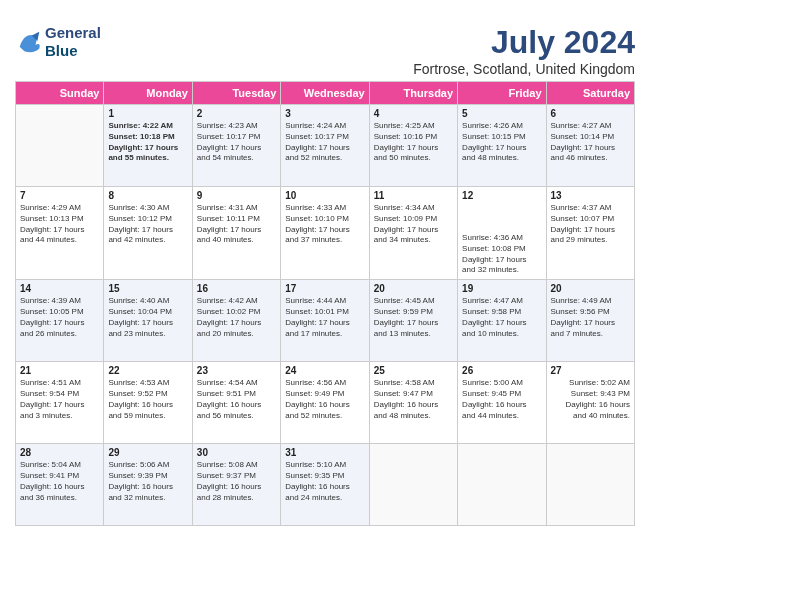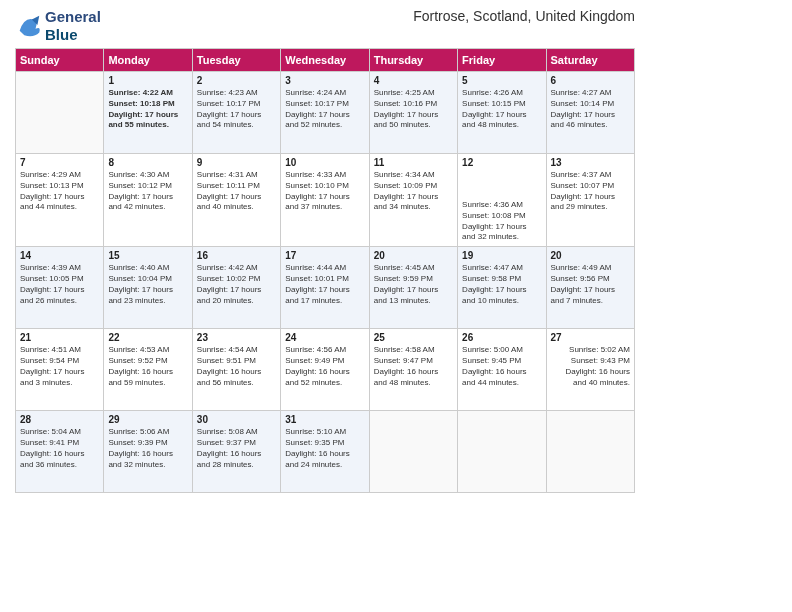--- a/index.html
+++ b/index.html
@@ -6,21 +6,21 @@
     body {
       width: 792px;
       height: 612px;
       font-family: Arial, sans-serif;
       background: #fff;
       overflow: hidden;
     }
     .page {
       width: 650px;
       height: 612px;
-      padding: 8px 15px;
+      padding: 24px 15px;
     }
     .header {
       display: flex;
       justify-content: space-between;
       align-items: flex-start;
       margin-bottom: 4px;
     }
     .logo {
       display: flex;
       align-items: center;
@@ -41,26 +41,26 @@
     .subtitle {
       font-size: 14px;
       color: #333;
     }
     table {
       width: 100%;
       border-collapse: collapse;
       table-layout: fixed;
     }
     thead tr th {
-      background-color: #be185d;
+      background-color: #ec4899;
       color: #fff;
       font-size: 11px;
       font-weight: bold;
       padding: 5px 4px;
-      text-align: left;
+      text-align: right;
       border: 1px solid #ccc;
     }
     tbody tr td {
       border: 1px solid #ccc;
       vertical-align: top;
       padding: 3px 4px;
       font-size: 8.5px;
       color: #333;
       height: 82px;
     }
@@ -95,20 +95,21 @@
         <rect x="0" y="0" width="30" height="30" fill="none"></rect>
         <path d="M5 20 Q10 5 20 8 Q25 10 22 18 Q28 15 26 22 Q20 28 10 25 Z" fill="#4a90d9"></path>
         <path d="M18 8 L26 4 L24 14 Z" fill="#2c6bb0"></path>
       </svg>
       <div>
         <div style="font-size:15px;font-weight:bold;color:#2c4a7c;line-height:1.2;">General</div>
         <div style="font-size:15px;font-weight:bold;color:#0c4a6e;line-height:1.2;">Blue</div>
       </div>
     </div>
     <div class="title-block">
+      <div class="month-title">July 2024</div>
       <div class="subtitle">Fortrose, Scotland, United Kingdom</div>
     </div>
   </div>
 
   <table>
     <thead>
       <tr>
         <th>Sunday</th>
         <th>Monday</th>
         <th>Tuesday</th>

